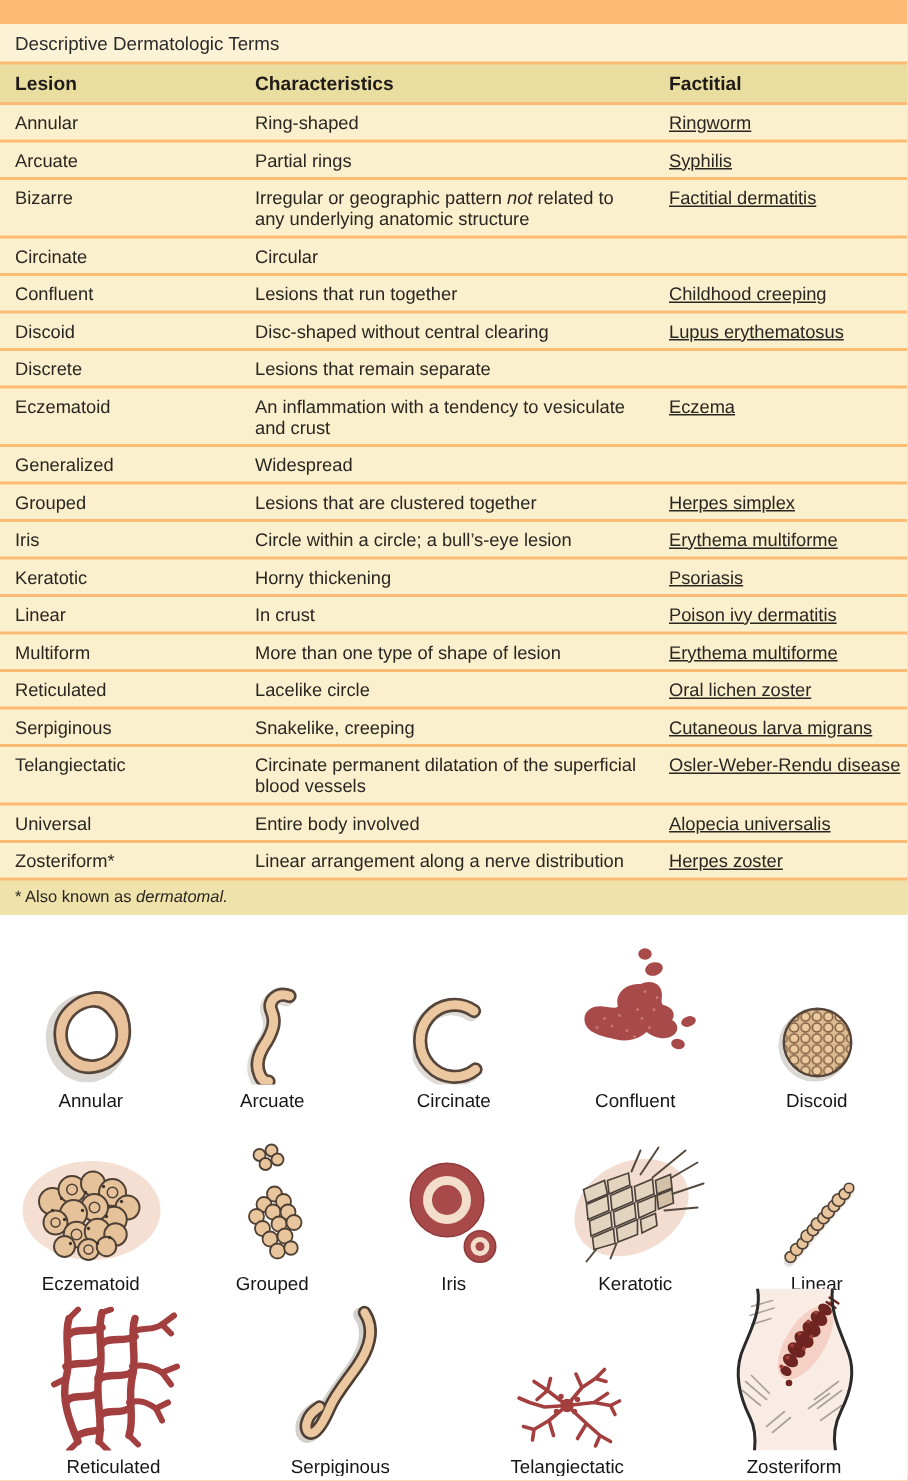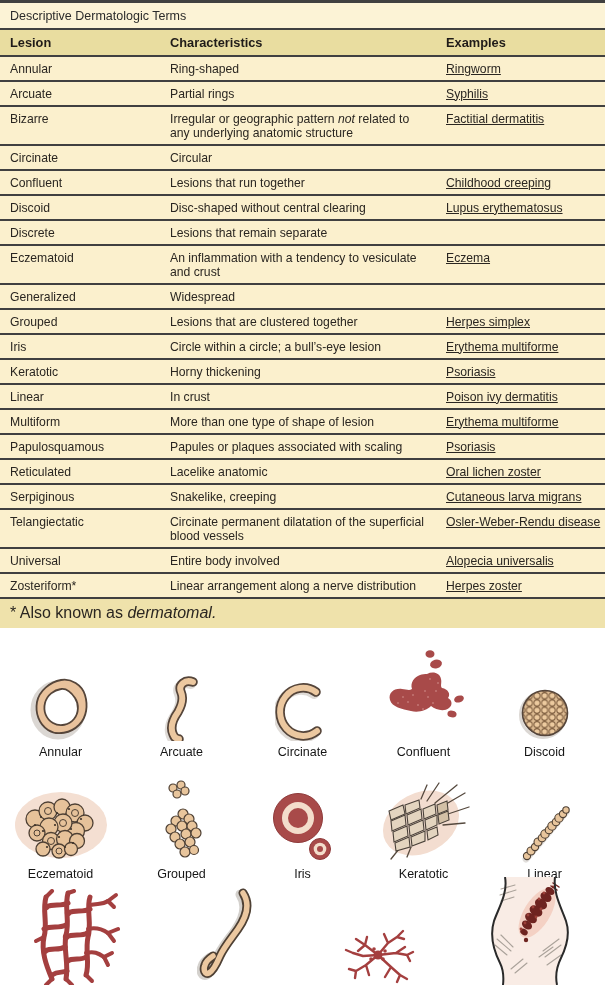--- a/index.html
+++ b/index.html
@@ -1,30 +1,30 @@
 <!DOCTYPE html>
 <html><head>
 <meta charset="utf-8">
 <style>
   html,body{margin:0;padding:0;background:#fff;}
   body{width:605px;font-family:"Liberation Sans",sans-serif;color:#272320;}
   .page{width:605px;}
   
-  .table-card{background:#404040;padding-top:3px;}
+  .table-card{background:#fdba74;padding-top:16px;}
   .table-title{background:#fcf3d6;padding:6px 10px 5px;font-size:12.5px;color:#2b2b2b;}
   table.terms{width:100%;border-collapse:separate;border-spacing:0 2px;table-layout:fixed;}
   col.c1{width:162px;} col.c2{width:276px;} col.c3{width:167px;}
   th{background:#e9dda0;font-weight:bold;text-align:left;font-size:12.8px;
      padding:5px 8px;color:#1f1b18;}
   th:first-child,td:first-child{padding-left:10px;}
   td{background:#fbf0cd;font-size:12.2px;line-height:14px;padding:4.5px 8px;
      vertical-align:top;color:#2a2621;}
   td:last-child{padding-right:2px;text-decoration:underline;}
   td i,.footnote i{font-style:italic;}
-  .footnote{background:#efe2ab;padding:5px 10px 6px;font-size:16px;color:#2a2621;}
+  .footnote{background:#efe2ab;padding:5px 10px 6px;font-size:11px;color:#2a2621;}
   
   .figures{background:#fff;padding-top:8px;}
   .fig-row{display:flex;align-items:flex-end;height:122px;}
   .fig{flex:1 1 0;display:flex;flex-direction:column;align-items:center;
        justify-content:flex-end;margin:0;}
   .art{display:flex;align-items:flex-end;justify-content:center;}
   .cap{font-size:12.5px;color:#161616;margin-top:5px;line-height:1;}
 </style>
 </head>
 <body>
@@ -36,21 +36,21 @@
     <table class="terms">
       <colgroup>
           <col class="c1">
           <col class="c2">
           <col class="c3">
         </colgroup>
       <thead>
         <tr>
           <th>Lesion</th>
           <th>Characteristics</th>
-          <th>Examples</th>
+          <th>Factitial</th>
         </tr>
       </thead>
       <tbody id="tbody">
           <tr>
             <td>Annular</td>
             <td>Ring-shaped</td>
             <td>Ringworm</td>
           </tr>
           <tr>
             <td>Arcuate</td>
@@ -111,27 +111,22 @@
             <td>Linear</td>
             <td>In crust</td>
             <td>Poison ivy dermatitis</td>
           </tr>
           <tr>
             <td>Multiform</td>
             <td>More than one type of shape of lesion</td>
             <td>Erythema multiforme</td>
           </tr>
           <tr>
-            <td>Papulosquamous</td>
-            <td>Papules or plaques associated with scaling</td>
-            <td>Psoriasis</td>
-          </tr>
-          <tr>
             <td>Reticulated</td>
-            <td>Lacelike anatomic</td>
+            <td>Lacelike circle</td>
             <td>Oral lichen zoster</td>
           </tr>
           <tr>
             <td>Serpiginous</td>
             <td>Snakelike, creeping</td>
             <td>Cutaneous larva migrans</td>
           </tr>
           <tr>
             <td>Telangiectatic</td>
             <td>Circinate permanent dilatation of the superficial blood vessels</td>

